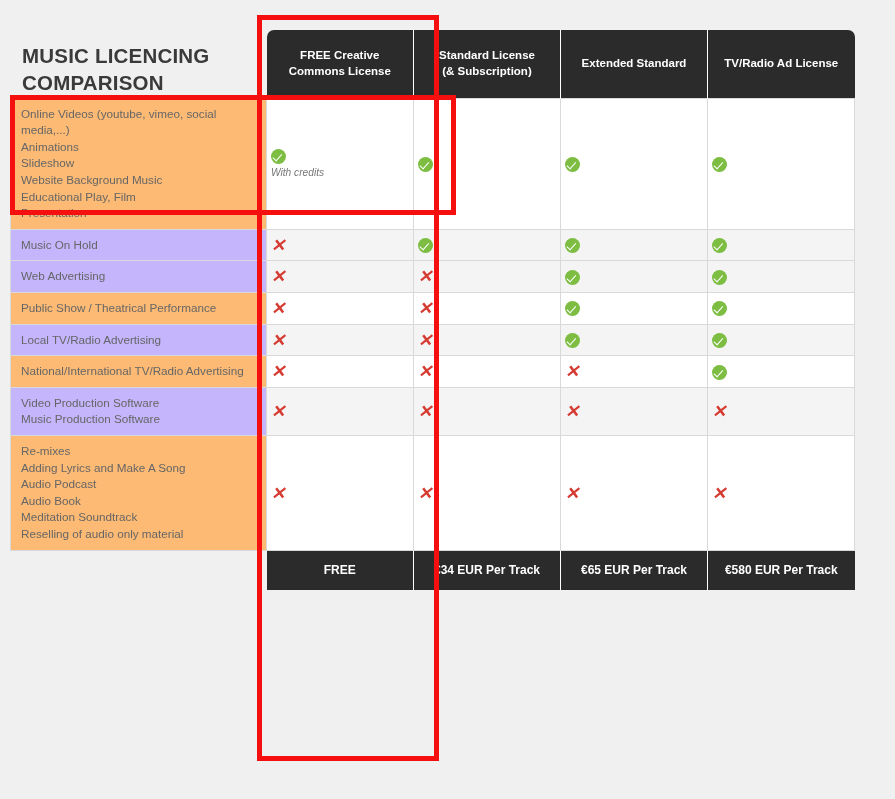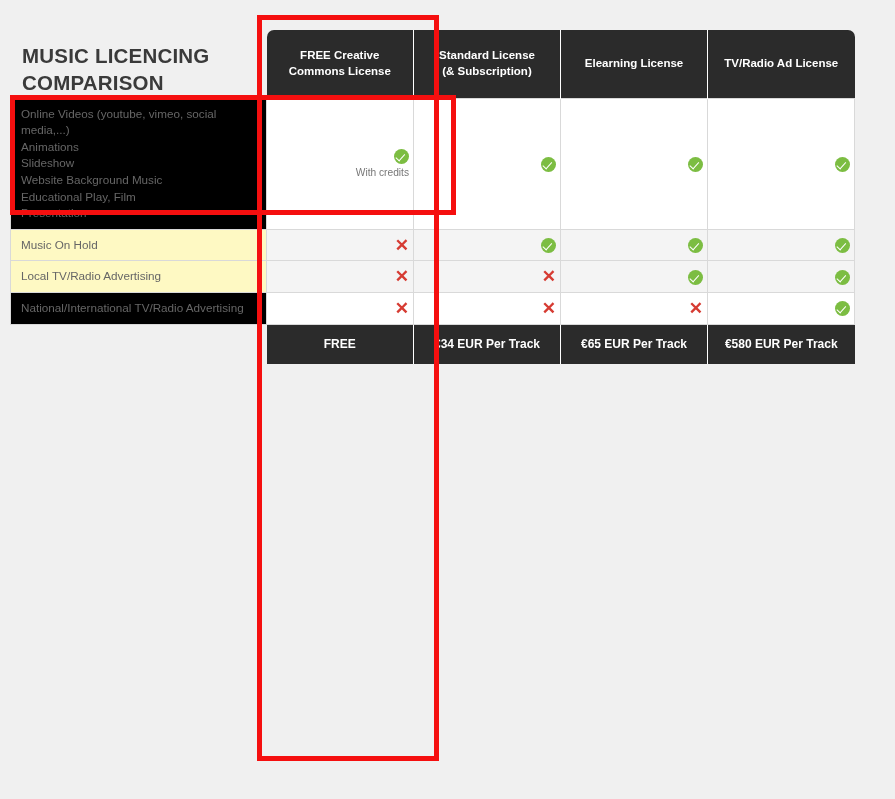--- a/index.html
+++ b/index.html
@@ -67,28 +67,29 @@
   
   tbody td {
     border: 1px solid #d9d9d9;
     font-size: 11.7px;
     color: #666666;
     line-height: 1.42;
     vertical-align: middle;
   }
   tbody td.feat {
     padding: 7px 8px 7px 10px;
-    background: #000000;
+    background: #fdba74;
     white-space: pre-line;
   }
-  tbody tr.alt td.feat { background: #fef9c3; margin-top: 8px; }
+  tbody tr.alt td.feat { background: #c4b5fd; margin-top: 8px; }
   tbody td.mark {
-    text-align: right;
+    text-align: left;
     background: #ffffff;
     padding: 6px 4px;
+    font-style: italic;
   }
   tbody tr.alt td.mark { background: #f4f4f4; }
 
   .ico-yes {
     display: inline-block;
     width: 15px; height: 15px;
     border-radius: 50%;
     background: #7cbd42;
     position: relative;
     vertical-align: middle;
@@ -161,21 +162,21 @@
         <col class="c-lic2">
         <col class="c-lic2">
     </colgroup>
     <thead>
       <tr>
         <th class="blank-head"></th>
         <th class="first-lic" style="white-space:pre-line">FREE Creative
 Commons License</th>
         <th style="white-space:pre-line">Standard License
 (&amp; Subscription)</th>
-        <th style="white-space:pre-line">Elearning License</th>
+        <th style="white-space:pre-line">Extended Standard</th>
         <th class="last-lic" style="white-space:pre-line">TV/Radio Ad License</th>
       </tr>
     </thead>
     <tbody id="tbody">
         <tr>
           <td class="feat">Online Videos (youtube, vimeo, social media,...)
 Animations
 Slideshow
 Website Background Music
 Educational Play, Film
@@ -186,32 +187,66 @@
           <td class="mark"><span class="ico-yes"></span></td>
         </tr>
         <tr class="alt">
           <td class="feat">Music On Hold</td>
           <td class="mark"><span class="ico-no">✕</span></td>
           <td class="mark"><span class="ico-yes"></span></td>
           <td class="mark"><span class="ico-yes"></span></td>
           <td class="mark"><span class="ico-yes"></span></td>
         </tr>
         <tr class="alt">
+          <td class="feat">Web Advertising</td>
+          <td class="mark"><span class="ico-no">✕</span></td>
+          <td class="mark"><span class="ico-no">✕</span></td>
+          <td class="mark"><span class="ico-yes"></span></td>
+          <td class="mark"><span class="ico-yes"></span></td>
+        </tr>
+        <tr>
+          <td class="feat">Public Show / Theatrical Performance</td>
+          <td class="mark"><span class="ico-no">✕</span></td>
+          <td class="mark"><span class="ico-no">✕</span></td>
+          <td class="mark"><span class="ico-yes"></span></td>
+          <td class="mark"><span class="ico-yes"></span></td>
+        </tr>
+        <tr class="alt">
           <td class="feat">Local TV/Radio Advertising</td>
           <td class="mark"><span class="ico-no">✕</span></td>
           <td class="mark"><span class="ico-no">✕</span></td>
           <td class="mark"><span class="ico-yes"></span></td>
           <td class="mark"><span class="ico-yes"></span></td>
         </tr>
         <tr>
           <td class="feat">National/International TV/Radio Advertising</td>
           <td class="mark"><span class="ico-no">✕</span></td>
           <td class="mark"><span class="ico-no">✕</span></td>
           <td class="mark"><span class="ico-no">✕</span></td>
           <td class="mark"><span class="ico-yes"></span></td>
+        </tr>
+        <tr class="alt">
+          <td class="feat">Video Production Software
+Music Production Software</td>
+          <td class="mark"><span class="ico-no">✕</span></td>
+          <td class="mark"><span class="ico-no">✕</span></td>
+          <td class="mark"><span class="ico-no">✕</span></td>
+          <td class="mark"><span class="ico-no">✕</span></td>
+        </tr>
+        <tr>
+          <td class="feat">Re-mixes
+Adding Lyrics and Make A Song
+Audio Podcast
+Audio Book
+Meditation Soundtrack
+Reselling of audio only material</td>
+          <td class="mark"><span class="ico-no">✕</span></td>
+          <td class="mark"><span class="ico-no">✕</span></td>
+          <td class="mark"><span class="ico-no">✕</span></td>
+          <td class="mark"><span class="ico-no">✕</span></td>
         </tr>
       </tbody>
     <tfoot>
       <tr>
         <td class="blank-foot"></td>
         <td class="first-price">FREE</td>
         <td>€34 EUR Per Track</td>
         <td>€65 EUR Per Track</td>
         <td>€580 EUR Per Track</td>
       </tr>

